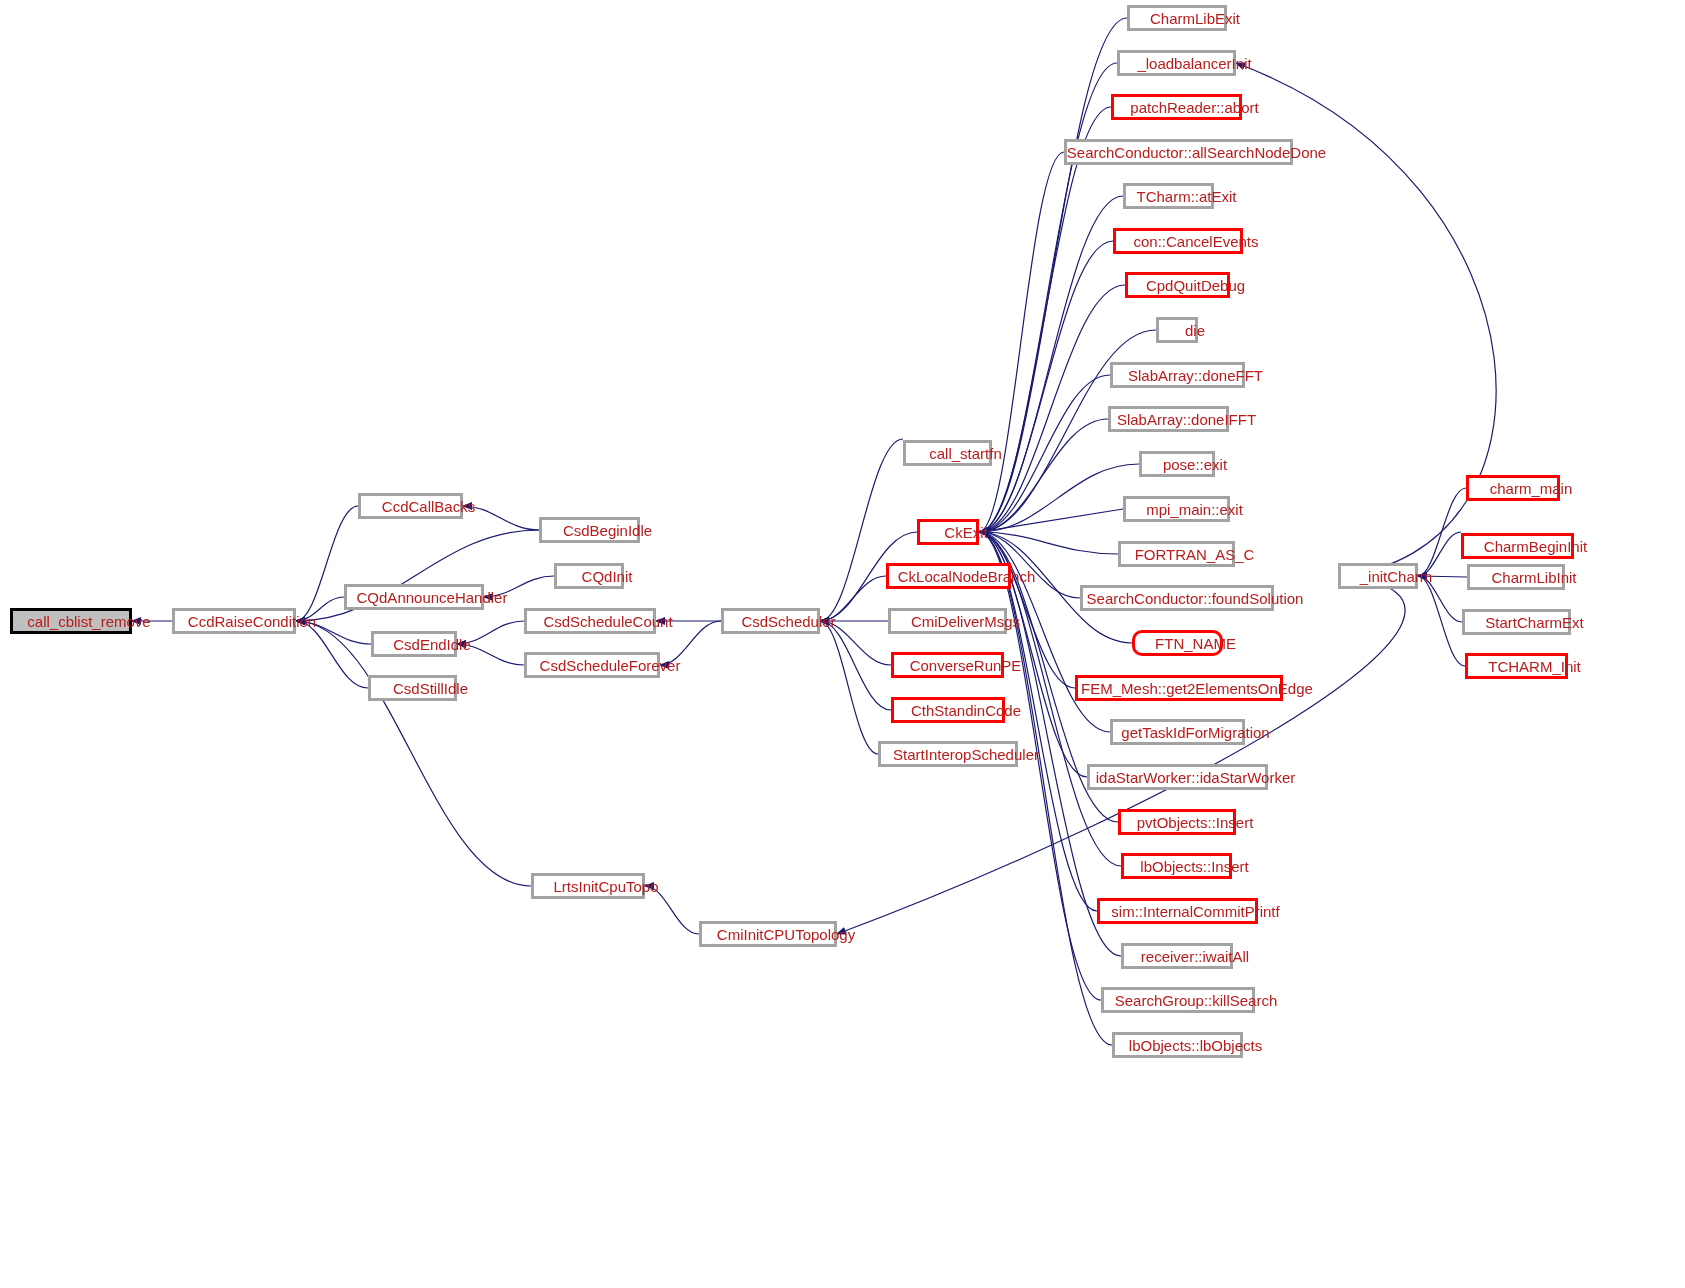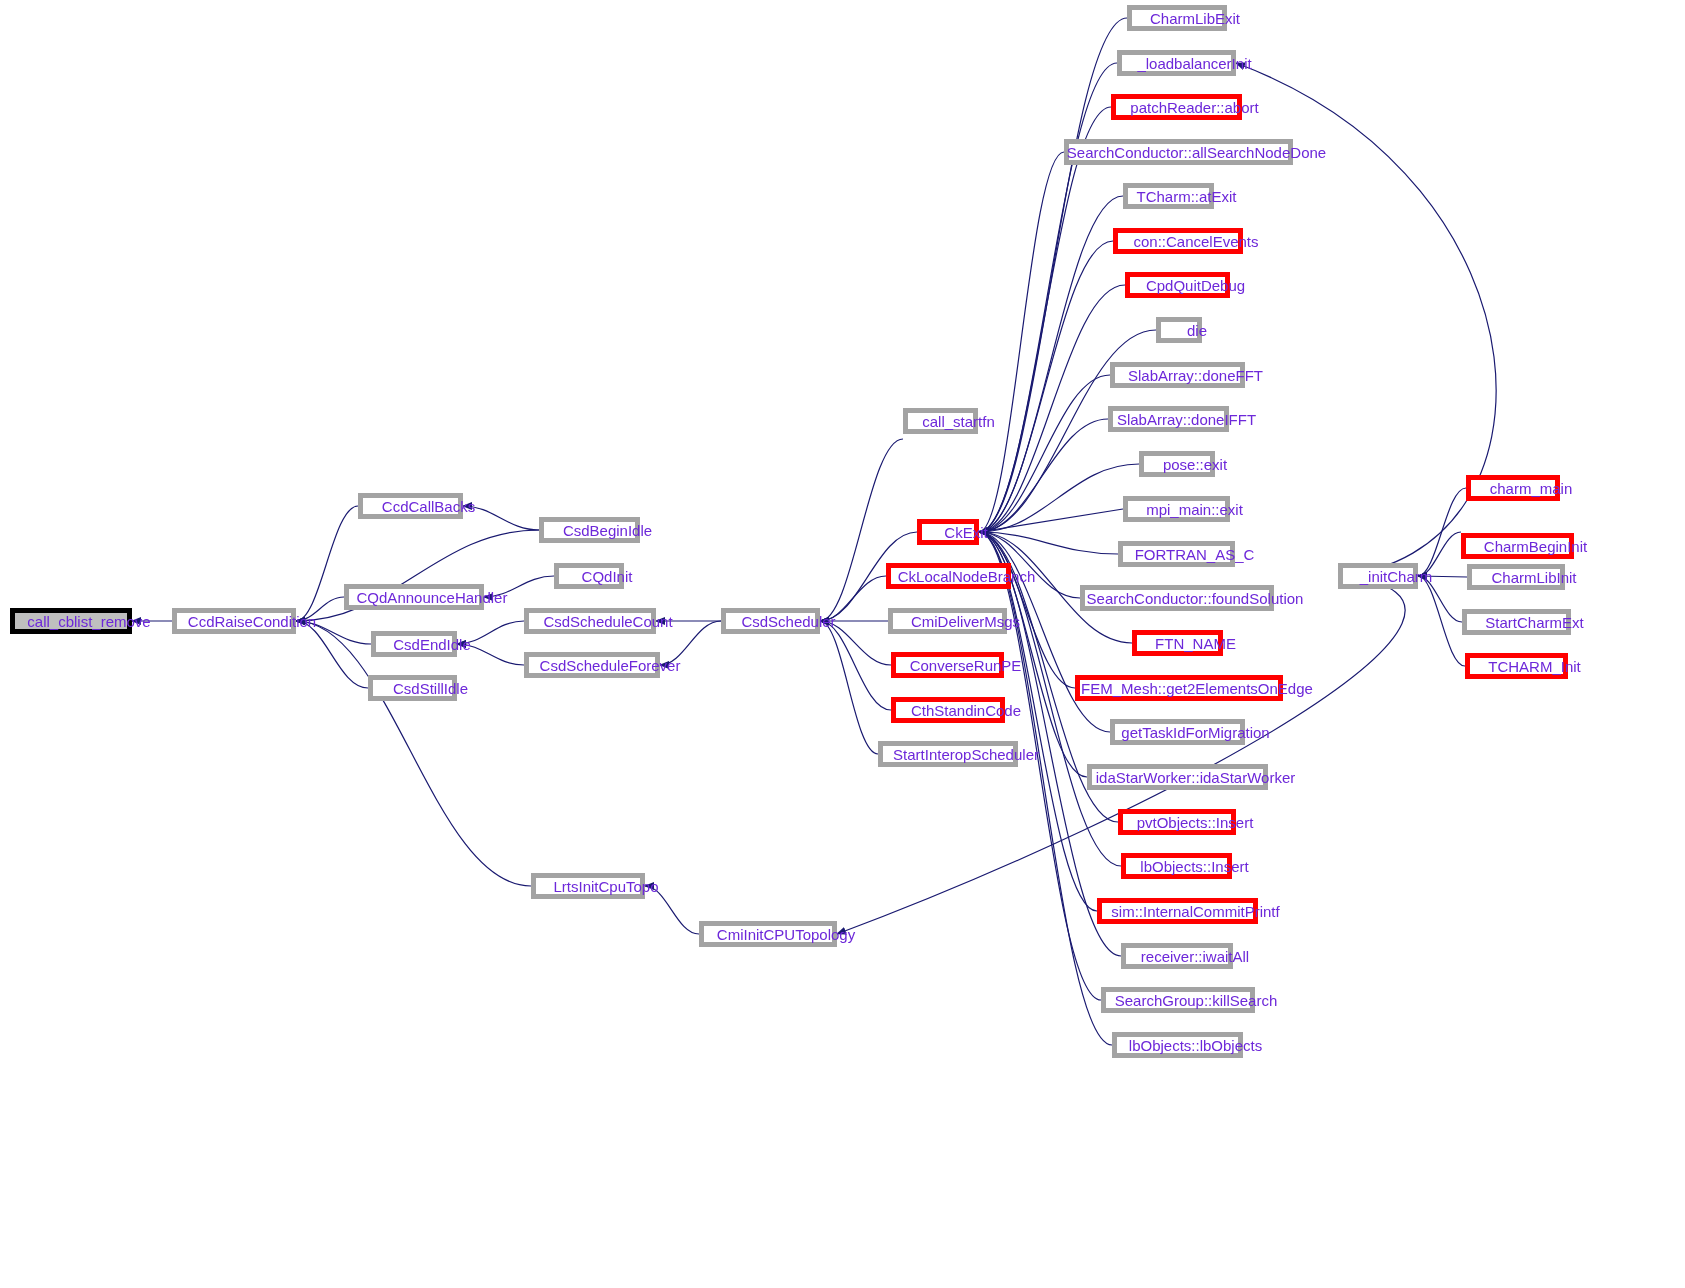--- a/index.html
+++ b/index.html
@@ -2,23 +2,23 @@
 <html><head>
 <meta charset="utf-8">
 <style>
   html,body{margin:0;padding:0;background:#ffffff;}
   body{font-family:"Liberation Sans", sans-serif;}
   #stage{position:relative;width:1685px;height:1288px;background:#ffffff;overflow:hidden;}
   svg#wires{position:absolute;left:0;top:0;width:1685px;height:1288px;}
   .node{
     position:absolute;
     box-sizing:border-box;
-    border:5px solid #a3a3a3;
+    border:3px solid #a3a3a3;
     background:#ffffff;
-    color:#6d28d9;
+    color:#b91c1c;
     font-size:15px;
     line-height:1;
     display:flex;
     align-items:center;
     justify-content:center;
     white-space:nowrap;
     letter-spacing:0px;
     padding-left:36px;
   }
   .node.red{border-color:#ff0000;}
@@ -117,21 +117,21 @@
       </div>
       <div class="node" style="left: 524px; top: 608px; width: 132px; height: 26px;">
         <span>CsdScheduleCount</span>
       </div>
       <div class="node" style="left: 524px; top: 652px; width: 136px; height: 26px;">
         <span>CsdScheduleForever</span>
       </div>
       <div class="node" style="left: 721px; top: 608px; width: 99px; height: 26px;">
         <span>CsdScheduler</span>
       </div>
-      <div class="node" style="left: 903px; top: 408px; width: 75px; height: 26px; text-align: center;">
+      <div class="node" style="left: 903px; top: 440px; width: 89px; height: 26px; text-align: center;">
         <span>call_startfn</span>
       </div>
       <div class="node red" style="left: 917px; top: 519px; width: 62px; height: 26px;">
         <span>CkExit</span>
       </div>
       <div class="node red" style="left: 886px; top: 563px; width: 125px; height: 26px;">
         <span>CkLocalNodeBranch</span>
       </div>
       <div class="node" style="left: 888px; top: 608px; width: 119px; height: 26px;">
         <span>CmiDeliverMsgs</span>
@@ -180,21 +180,21 @@
       </div>
       <div class="node" style="left: 1123px; top: 496px; width: 107px; height: 26px; justify-content: center;">
         <span>mpi_main::exit</span>
       </div>
       <div class="node" style="left: 1118px; top: 541px; width: 117px; height: 26px;">
         <span>FORTRAN_AS_C</span>
       </div>
       <div class="node" style="left: 1080px; top: 585px; width: 194px; height: 26px;">
         <span>SearchConductor::foundSolution</span>
       </div>
-      <div class="node red" style="left: 1132px; top: 630px; width: 91px; height: 26px;">
+      <div class="node red" style="left: 1132px; top: 630px; width: 91px; height: 26px; border-radius: 10px;">
         <span>FTN_NAME</span>
       </div>
       <div class="node red" style="left: 1075px; top: 675px; width: 208px; height: 26px;">
         <span>FEM_Mesh::get2ElementsOnEdge</span>
       </div>
       <div class="node" style="left: 1110px; top: 719px; width: 135px; height: 26px;">
         <span>getTaskIdForMigration</span>
       </div>
       <div class="node" style="left: 1087px; top: 764px; width: 181px; height: 26px;">
         <span>idaStarWorker::idaStarWorker</span>

